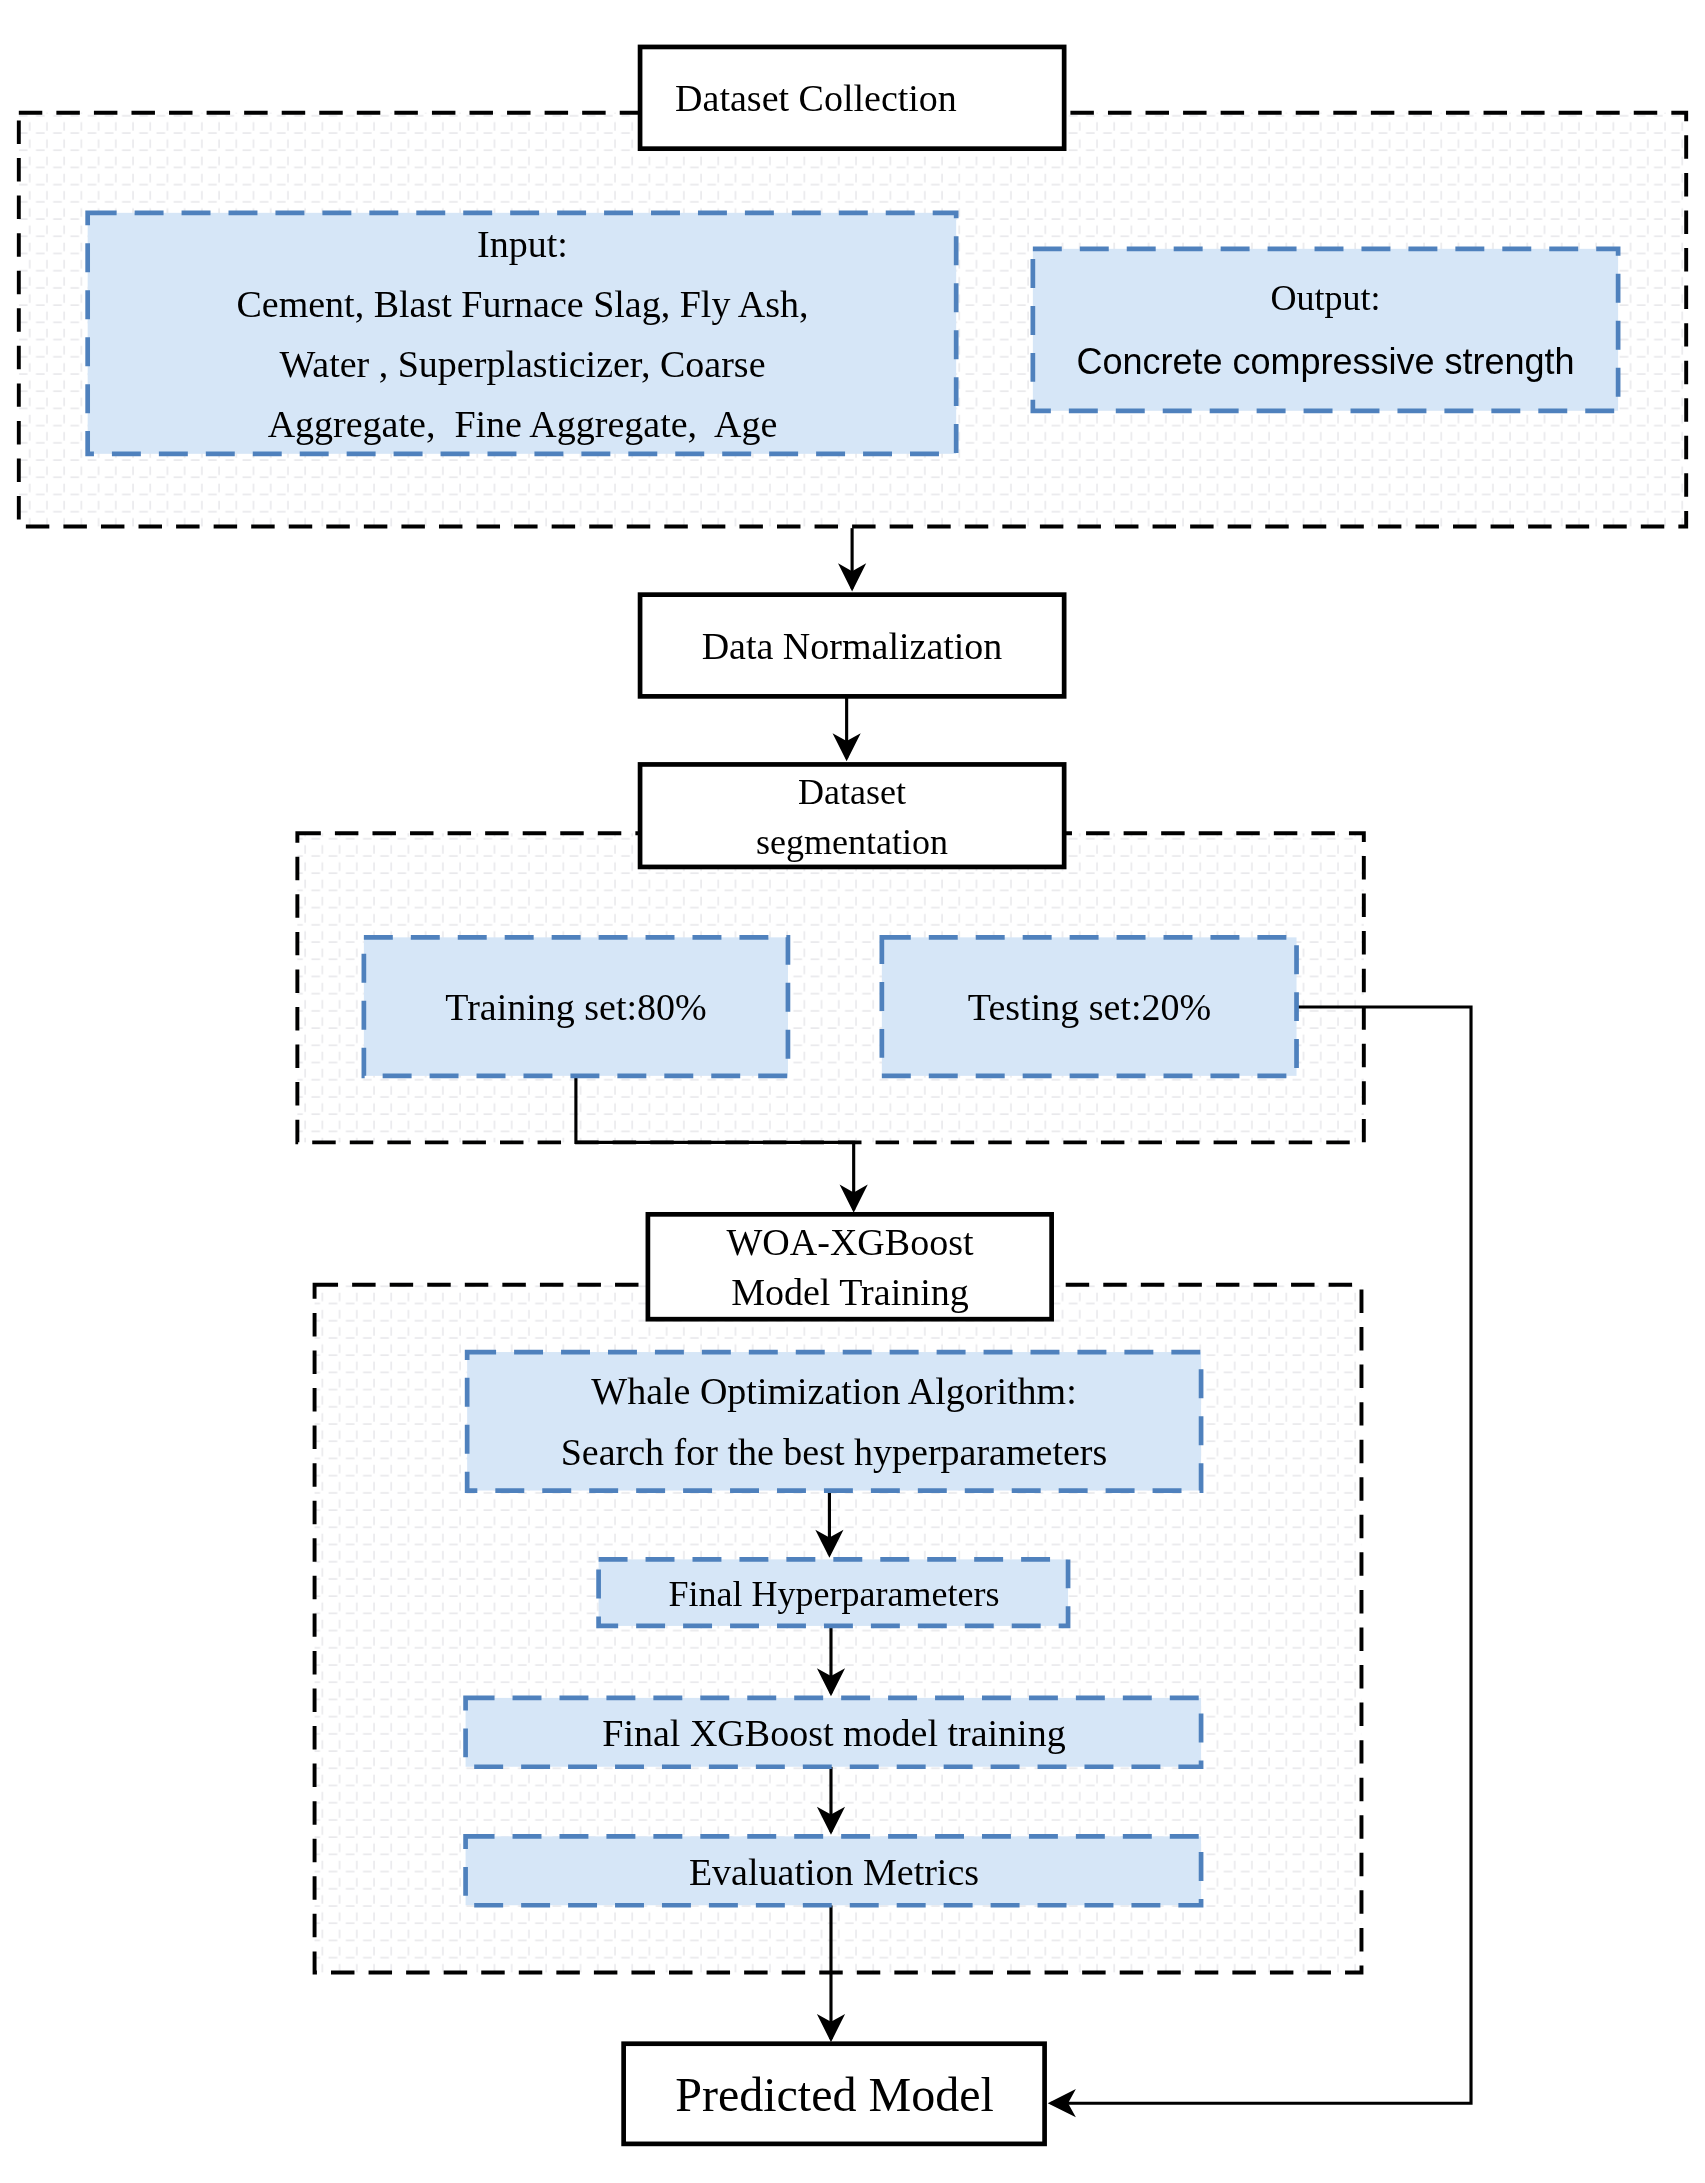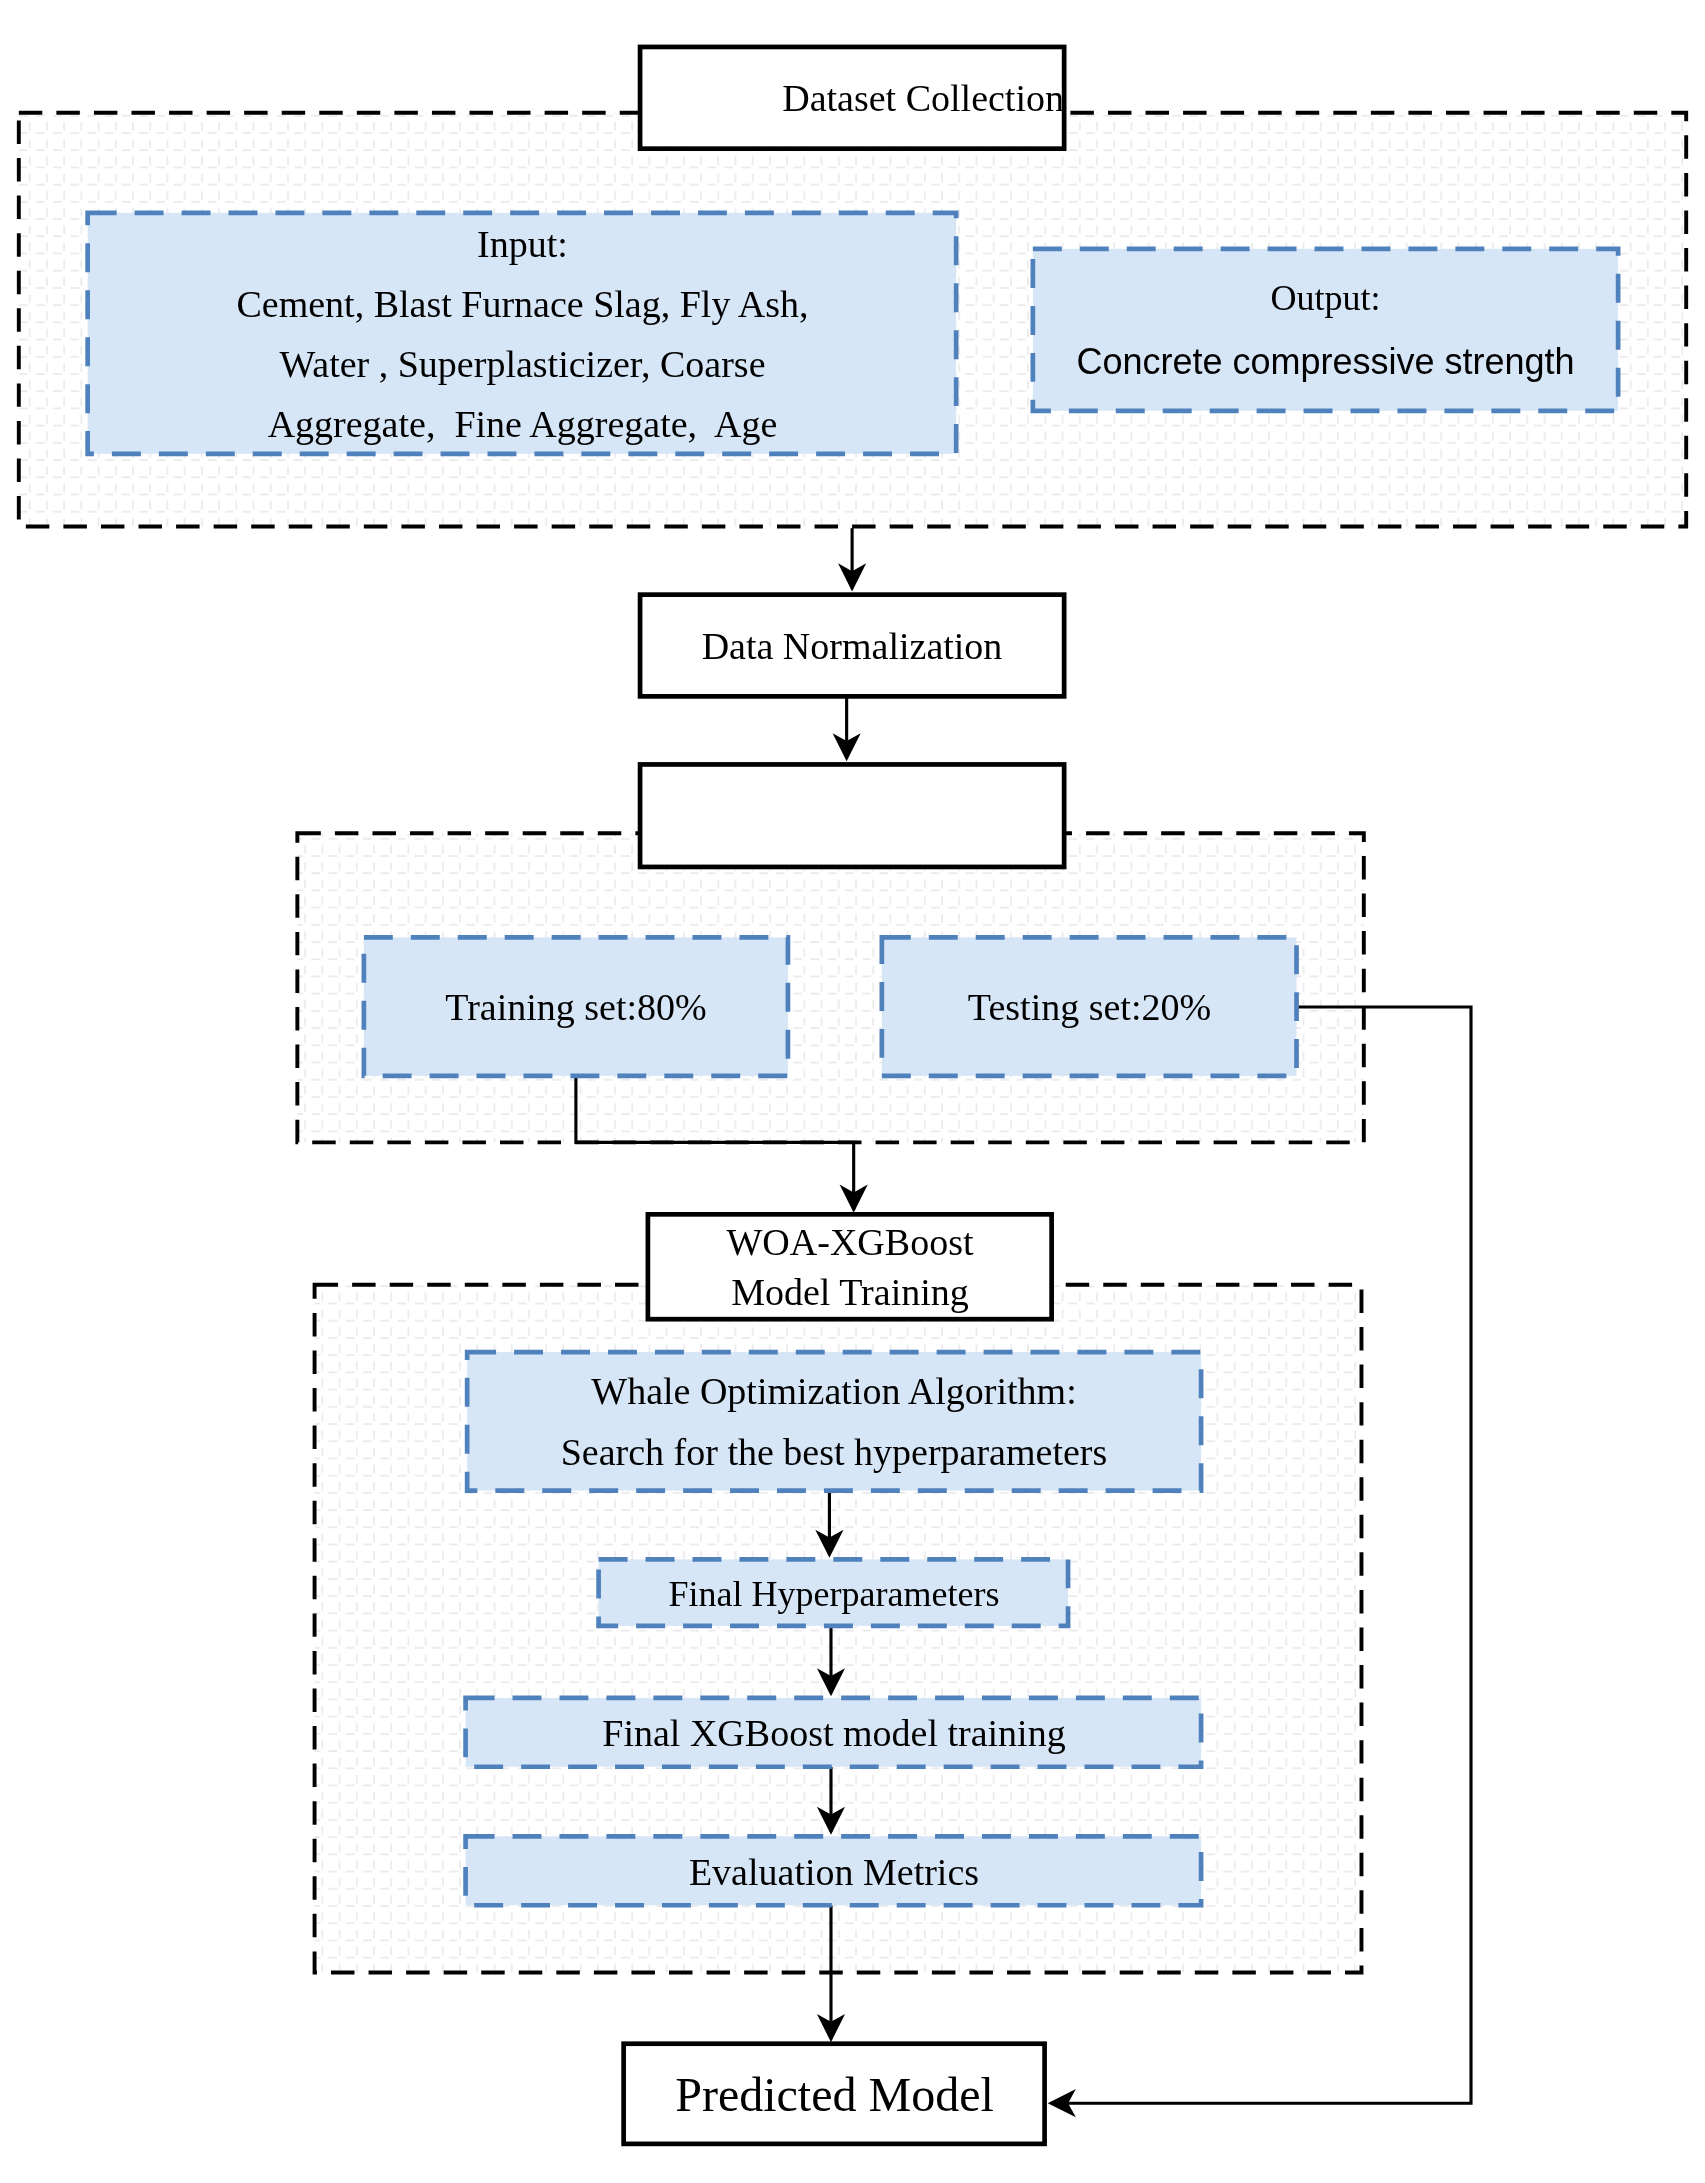--- a/index.html
+++ b/index.html
@@ -89,40 +89,44 @@
     <rect class="blue-box" x="112" y="272" width="1110" height="308"></rect>
     <rect class="blue-box" x="1320" y="318" width="748" height="207"></rect>
     <rect class="blue-box" x="465" y="1198" width="542" height="177"></rect>
     <rect class="blue-box" x="1127" y="1198" width="530" height="177"></rect>
     <rect class="blue-box" x="597" y="1728" width="938" height="177"></rect>
     <rect class="blue-box" x="765" y="1993" width="600" height="85"></rect>
     <rect class="blue-box" x="595" y="2170" width="940" height="88"></rect>
     <rect class="blue-box" x="595" y="2347" width="940" height="88"></rect>
   </svg>
 
-  <div class="label" style="left:640px;top:47px;width:424px;height:102px;font-size:38px;align-items:flex-end;">
+  <div class="label" style="left:604px;top:47px;width:424px;height:102px;font-size:38px;">
     <div>Dataset Collection</div>
   </div>
 
   <div class="label" style="left:88px;top:213px;width:869px;height:241px;font-size:38px;line-height:60px;">
     <div>Input:</div>
     <div>Cement, Blast Furnace Slag, Fly Ash,</div>
     <div>Water , Superplasticizer, Coarse</div>
     <div>Aggregate,  Fine Aggregate,  Age</div>
   </div>
 
   <div class="label" style="left:1033px;top:249px;width:585px;height:162px;font-size:36px;line-height:63px;">
     <div>Output:</div>
     <div class="sans">Concrete compressive strength</div>
   </div>
 
   <div class="label" style="left:640px;top:595px;width:424px;height:102px;font-size:38px;">
     <div>Data Normalization</div>
   </div>
 
+  <div class="label" style="left:640px;top:765px;width:424px;height:103px;font-size:36px;line-height:50px;">
+    <div>Dataset</div>
+    <div>segmentation</div>
+  </div>
 
   <div class="label" style="left:364px;top:937px;width:424px;height:139px;font-size:38px;">
     <div>Training set:80%</div>
   </div>
 
   <div class="label" style="left:882px;top:937px;width:415px;height:139px;font-size:38px;">
     <div>Testing set:20%</div>
   </div>
 
   <div class="label" style="left:648px;top:1214px;width:404px;height:105px;font-size:38px;line-height:50px;">

